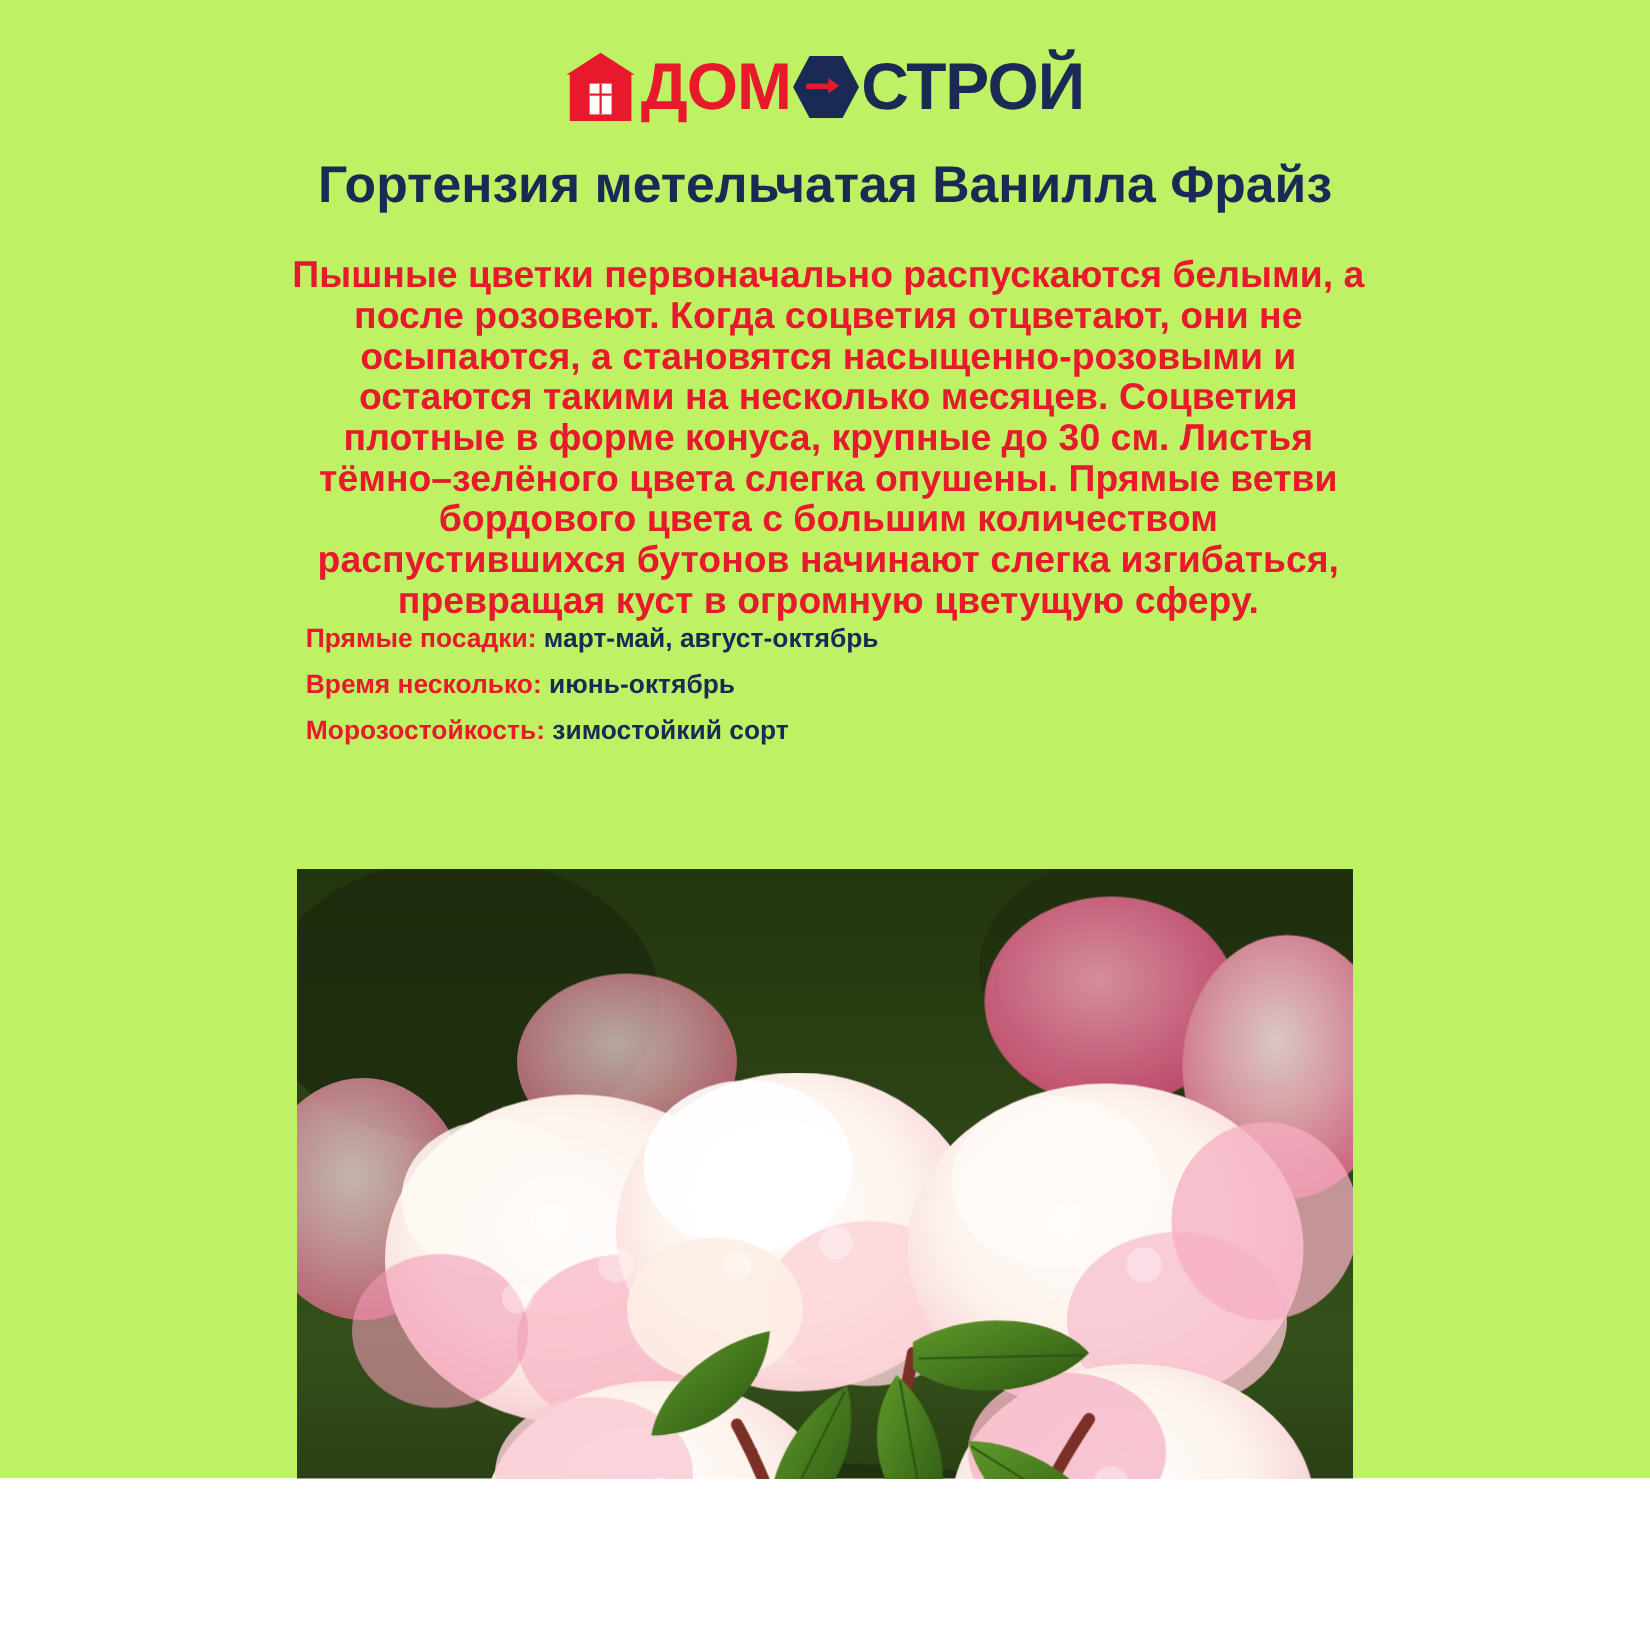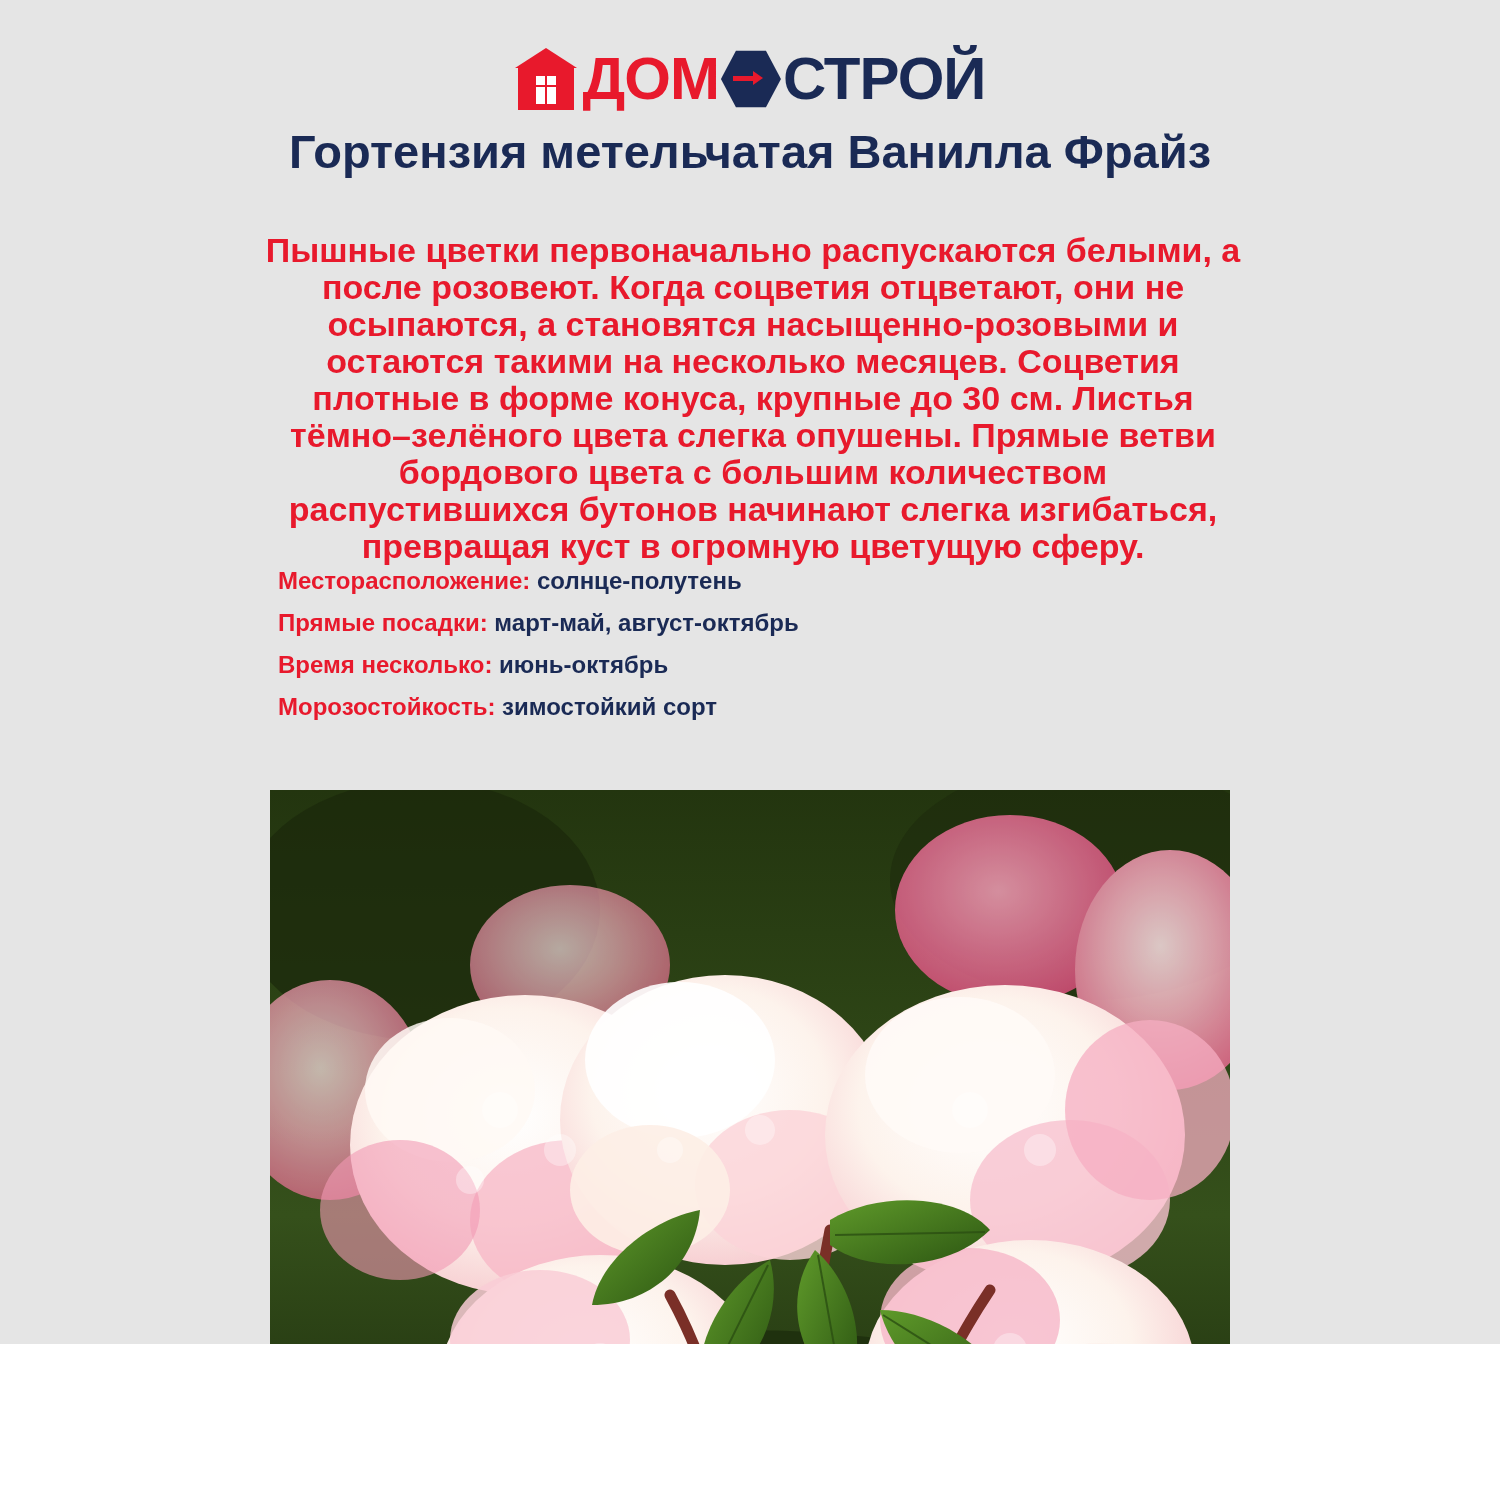--- a/index.html
+++ b/index.html
@@ -3,21 +3,21 @@
 <meta charset="utf-8">
 <style>
   html, body {
     margin: 0;
     padding: 0;
     background: #ffffff;
   }
   .page {
     width: 1500px;
     height: 1344px;
-    background: #e5e5e5;
+    background: #bef264;
     position: relative;
     overflow: hidden;
     font-family: "Liberation Sans", sans-serif;
   }
 
   
   .logo-block {
     position: absolute;
     top: 48px;
     left: 0;
@@ -123,21 +123,21 @@
     width: 0;
     height: 0;
     border-top: 7px solid transparent;
     border-bottom: 7px solid transparent;
     border-left: 10px solid #e8192c;
   }
 
   
   .title {
     position: absolute;
-    top: 124px;
+    top: 140px;
     left: 100px;
     width: 1300px;
     text-align: center;
     color: #1a2a55;
     font-size: 47px;
     font-weight: bold;
     line-height: 56px;
   }
 
   
@@ -203,24 +203,20 @@
       </span>
       <span class="logo-text-b">СТРОЙ</span>
     </div>
   </div>
 
   <div class="title">Гортензия метельчатая Ванилла Фрайз</div>
 
   <div class="description">Пышные цветки первоначально распускаются белыми, а после розовеют. Когда соцветия отцветают, они не осыпаются, а становятся насыщенно-розовыми и остаются такими на несколько месяцев. Соцветия плотные в форме конуса, крупные до 30 см. Листья тёмно–зелёного цвета слегка опушены. Прямые ветви бордового цвета с большим количеством распустившихся бутонов начинают слегка изгибаться, превращая куст в огромную цветущую сферу.</div>
 
   <div class="specs">
-    <div class="spec-row">
-      <span class="spec-label">Месторасположение:</span>
-      <span class="spec-value">солнце-полутень</span>
-    </div>
     <div class="spec-row">
       <span class="spec-label">Прямые посадки:</span>
       <span class="spec-value">март-май, август-октябрь</span>
     </div>
     <div class="spec-row">
       <span class="spec-label">Время несколько:</span>
       <span class="spec-value">июнь-октябрь</span>
     </div>
     <div class="spec-row">
       <span class="spec-label">Морозостойкость:</span>

